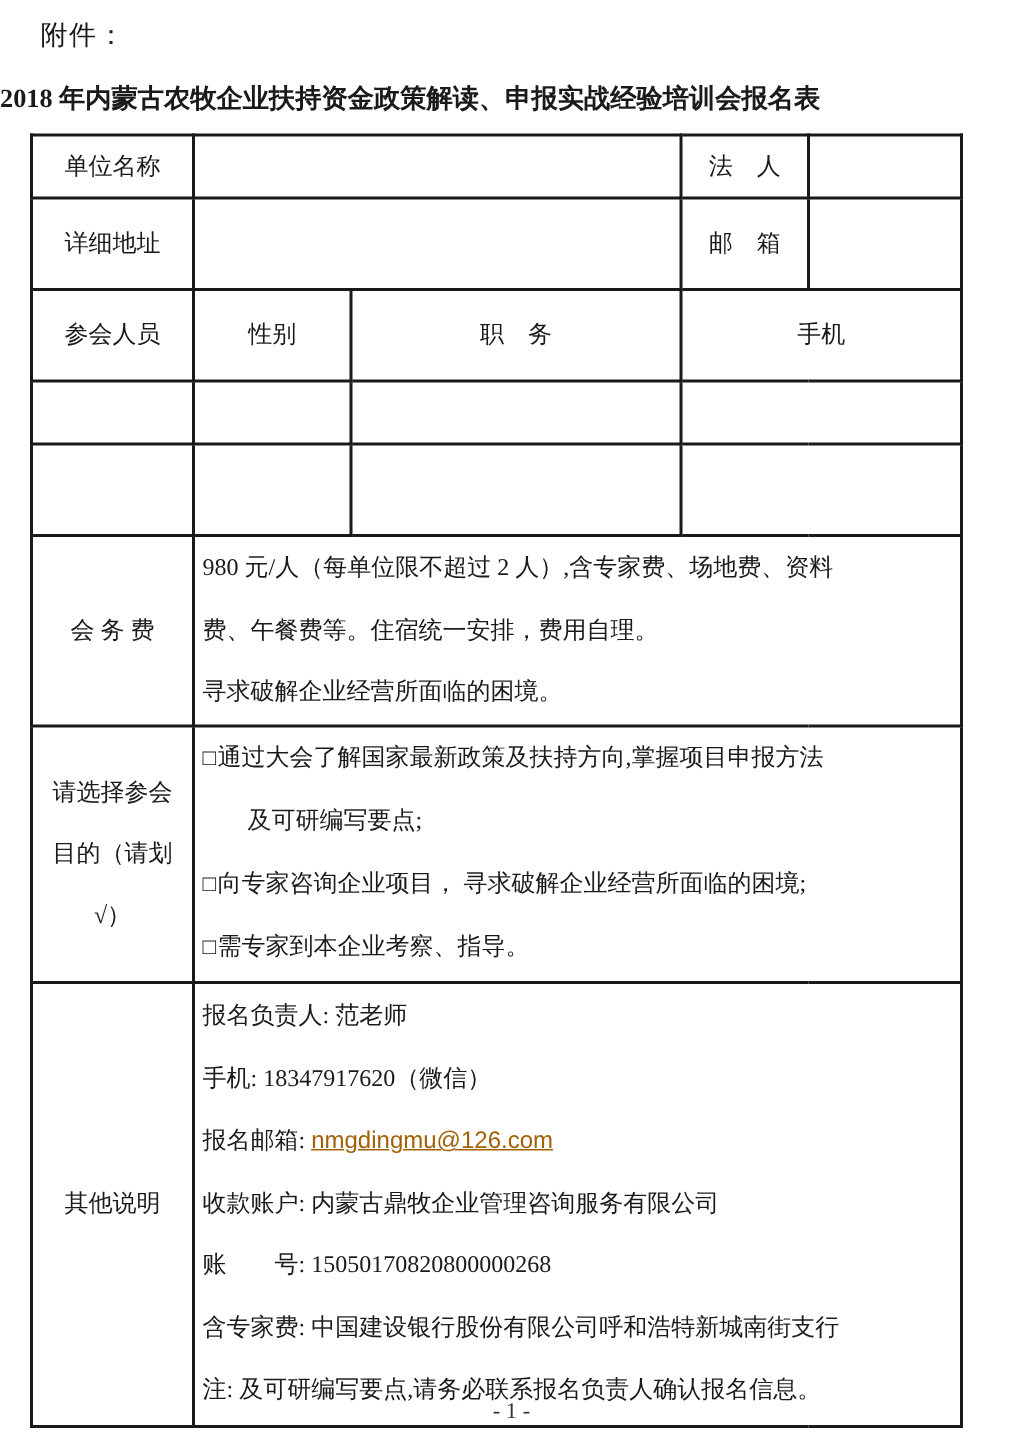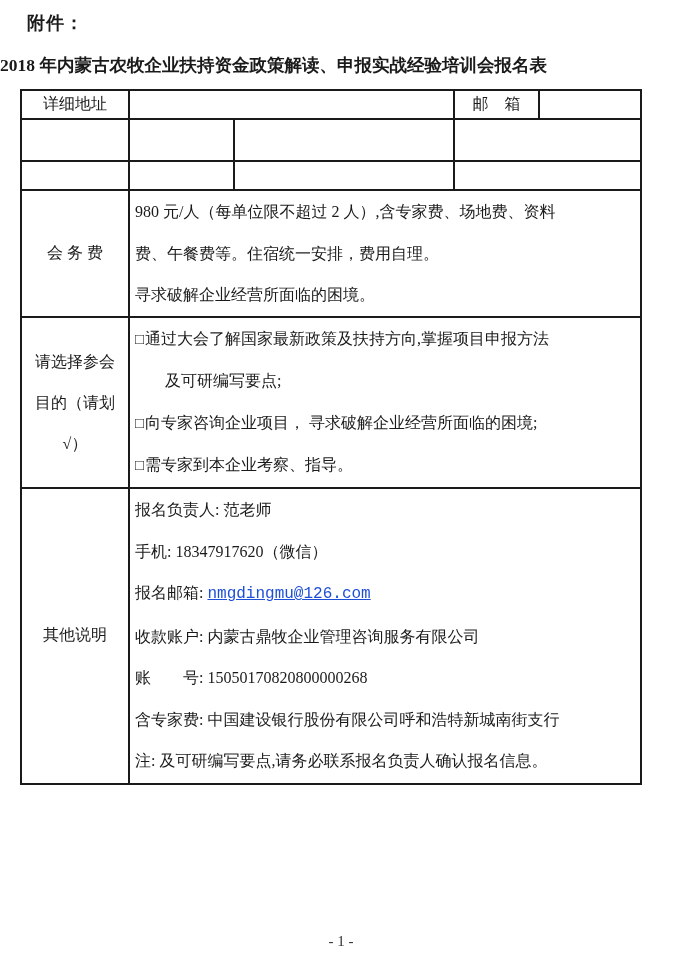--- a/index.html
+++ b/index.html
@@ -6,21 +6,21 @@
   .page{
     position:relative;
     width:682px;height:964px;
     background:#ffffff;
     font-family:"Liberation Serif","DejaVu Serif",serif;
     color:#1a1a1a;
     overflow:hidden;
   }
   .attachment{
     position:absolute;left:27px;top:11px;
-    font-size:18px;font-weight:bold;letter-spacing:1px;
+    font-size:18px;font-weight:normal;letter-spacing:1px;
   }
   .doc-title{
     position:absolute;top:53px;left:0;width:100%;
     font-size:17.5px;font-weight:bold;
     white-space:nowrap;
   }
   table.form{
     position:absolute;left:20px;top:89px;
     width:620px;border-collapse:collapse;table-layout:fixed;
   }
@@ -32,31 +32,31 @@
   }
   td.label{
     text-align:center;vertical-align:middle;
     padding:0 2px;
   }
   td.content{
     vertical-align:middle;
     padding-left:9px;padding-right:6px;
   }
   .r-h42{height:42px}
-  .r-h43{height:29px}
+  .r-h43{height:61px}
   .r-h126{height:126px}
   .r-h166{height:166px}
   .r-h296{height:296px}
   .ln{line-height:41.5px;white-space:nowrap;}
   .lbl-line{line-height:41px;}
   .opt-indent{padding-left:30px;}
   .chk{display:inline-block;margin-right:1px;font-size:15px;}
   a.mail-link{
-    color:#1d4ed8;text-decoration:underline;cursor:pointer;
-    font-family:Liberation Mono, monospace;
+    color:#a16207;text-decoration:underline;cursor:pointer;
+    font-family:Liberation Sans, sans-serif;
   }
   .page-number{
     position:absolute;left:0;bottom:14px;width:100%;
     text-align:center;font-size:15px;color:#333;
   }
 </style>
 </head>
 <body>
 
 <div class="page">
@@ -68,28 +68,40 @@
   <table class="form">
     <colgroup>
       <col style="width:108px">
       <col style="width:105px">
       <col style="width:220px">
       <col style="width:85px">
       <col style="width:102px">
     </colgroup>
 
     <tbody>
+        <tr class="r-h42">
+      <td class="label">单位名称</td>
+      <td colspan="2"></td>
+      <td class="label">法　人</td>
+      <td></td>
+    </tr>
 
     <tr class="r-h43">
       <td class="label">详细地址</td>
       <td colspan="2"></td>
       <td class="label">邮　箱</td>
       <td></td>
     </tr>
 
+    <tr class="r-h43">
+      <td class="label">参会人员</td>
+      <td class="label">性别</td>
+      <td class="label">职　务</td>
+      <td class="label" colspan="2">手机</td>
+    </tr>
 
     <tr class="r-h42">
       <td></td>
       <td></td>
       <td></td>
       <td colspan="2"></td>
     </tr>
 
     <tr class="r-h43">
       <td></td>

